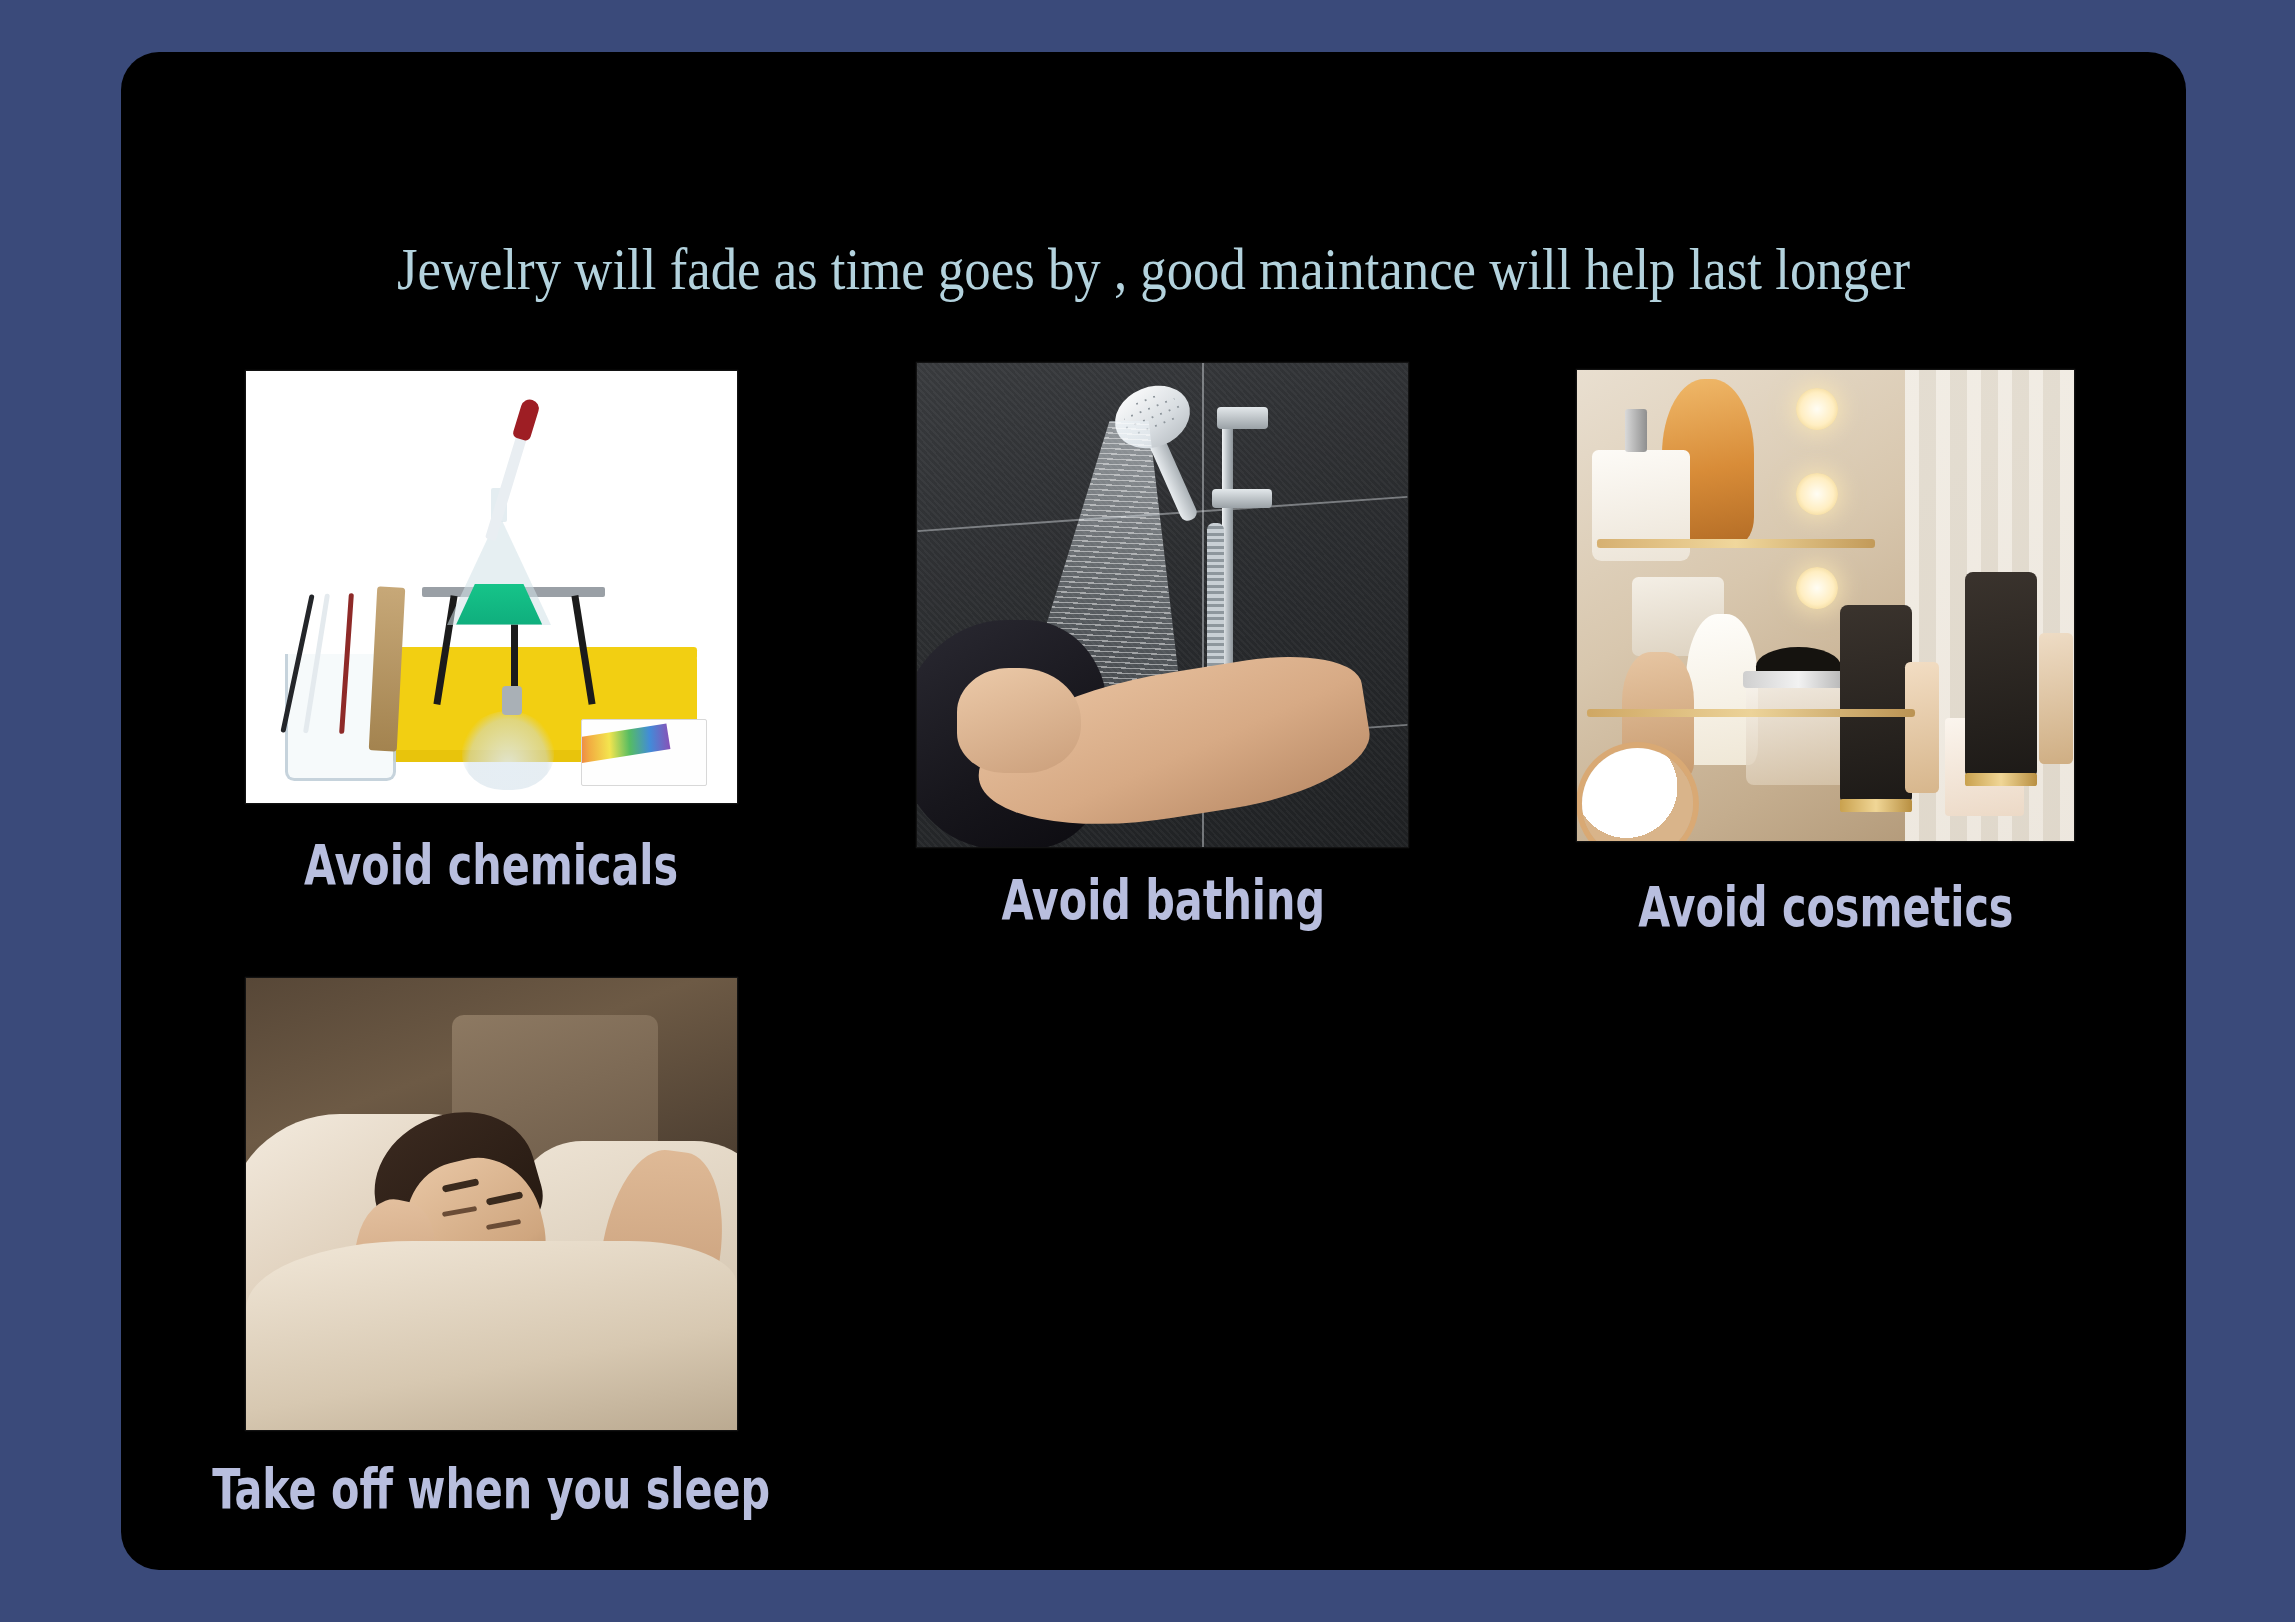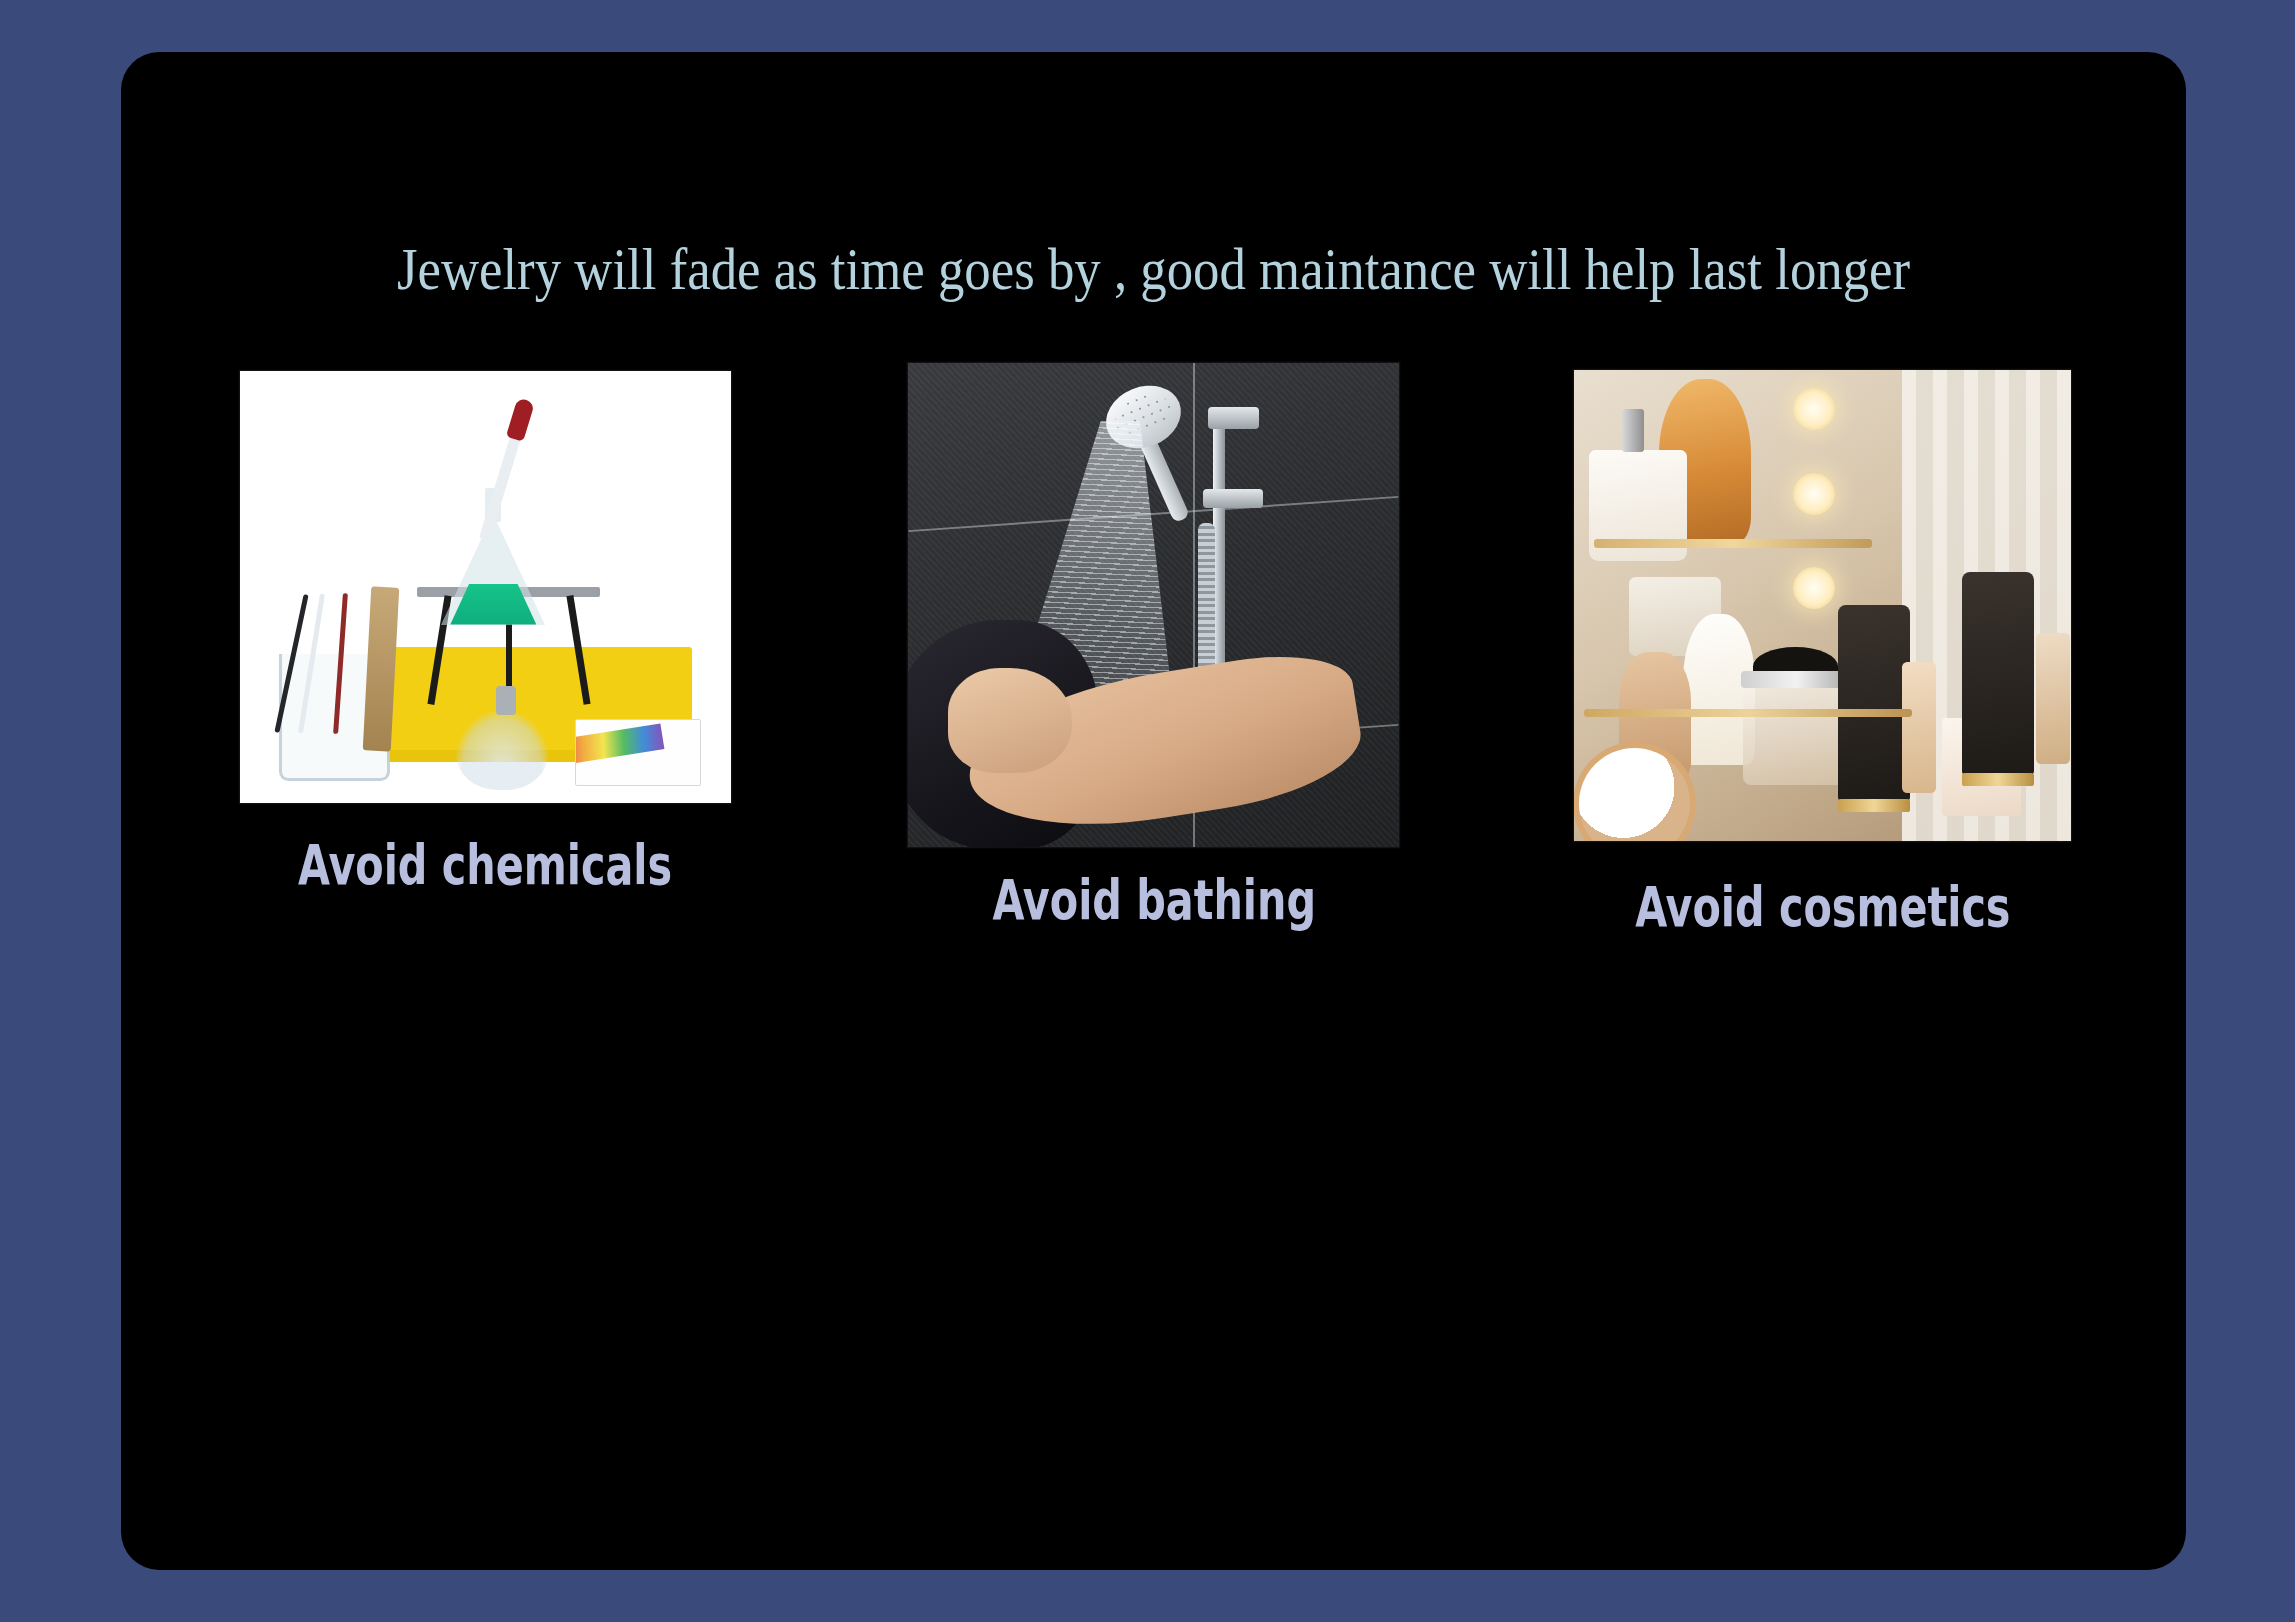--- a/index.html
+++ b/index.html
@@ -661,17 +661,37 @@
         <div class="cos-stick s1"></div>
         <div class="cos-box"></div>
         <div class="cos-tube t2"></div>
         <div class="cos-stick s2"></div>
         <div class="cos-shelf2"></div>
         <div class="cos-mirror"></div>
       </div>
       <div class="caption">Avoid cosmetics</div>
     </div>
 
+    <div class="tile t5">
+      <div class="photo">
+        <div class="sl-bg"></div>
+        <div class="sl-headboard"></div>
+        <div class="sl-headpillow"></div>
+        <div class="sl-pillow-l"></div>
+        <div class="sl-pillow-r"></div>
+        <div class="sl-arm"></div>
+        <div class="sl-hair"></div>
+        <div class="sl-face"></div>
+        <div class="sl-brow b1"></div>
+        <div class="sl-brow b2"></div>
+        <div class="sl-eye e1"></div>
+        <div class="sl-eye e2"></div>
+        <div class="sl-lip"></div>
+        <div class="sl-hand"></div>
+        <div class="sl-duvet"></div>
+      </div>
+      <div class="caption">Take off when you sleep</div>
+    </div>
 
 
   </div>
 </div>
 
 
 </body></html>

